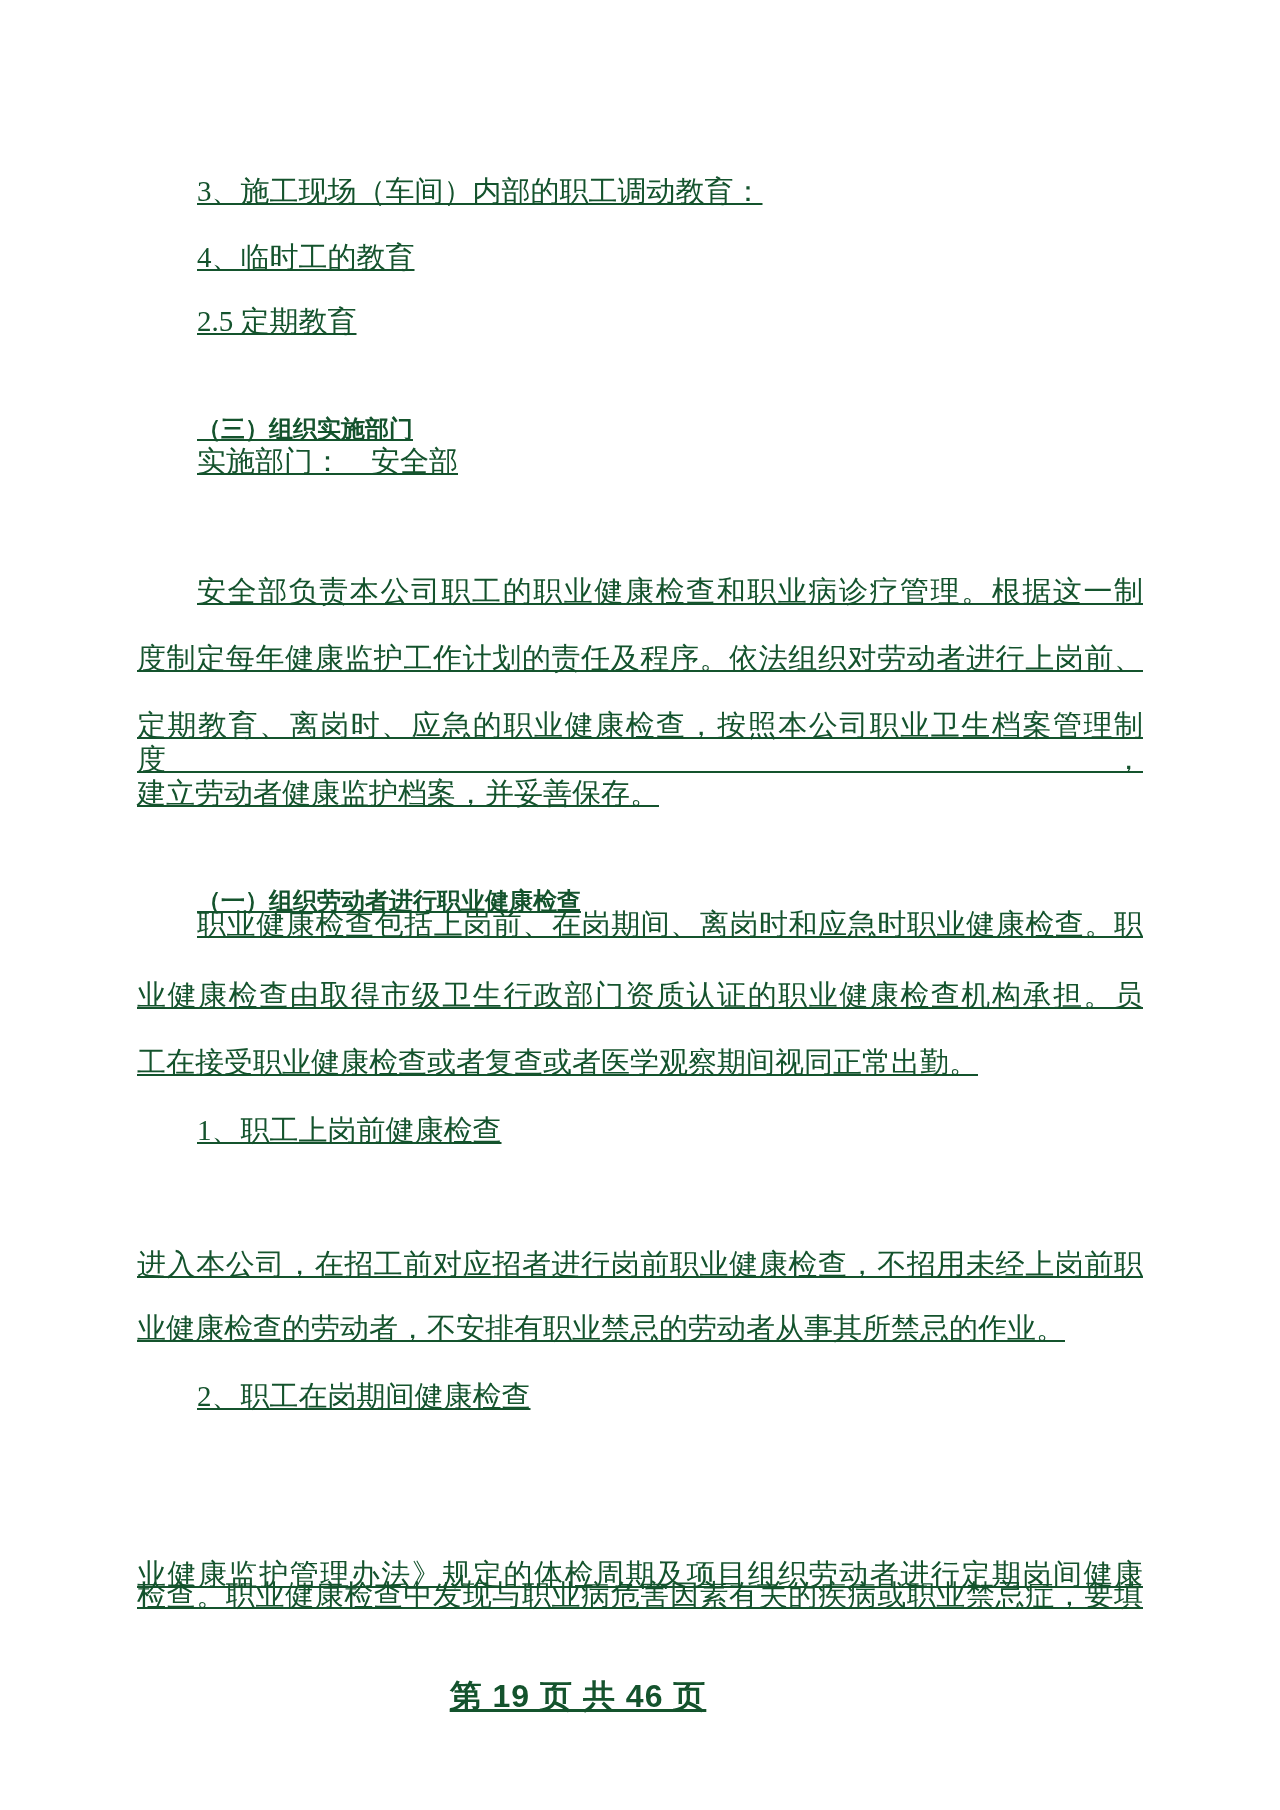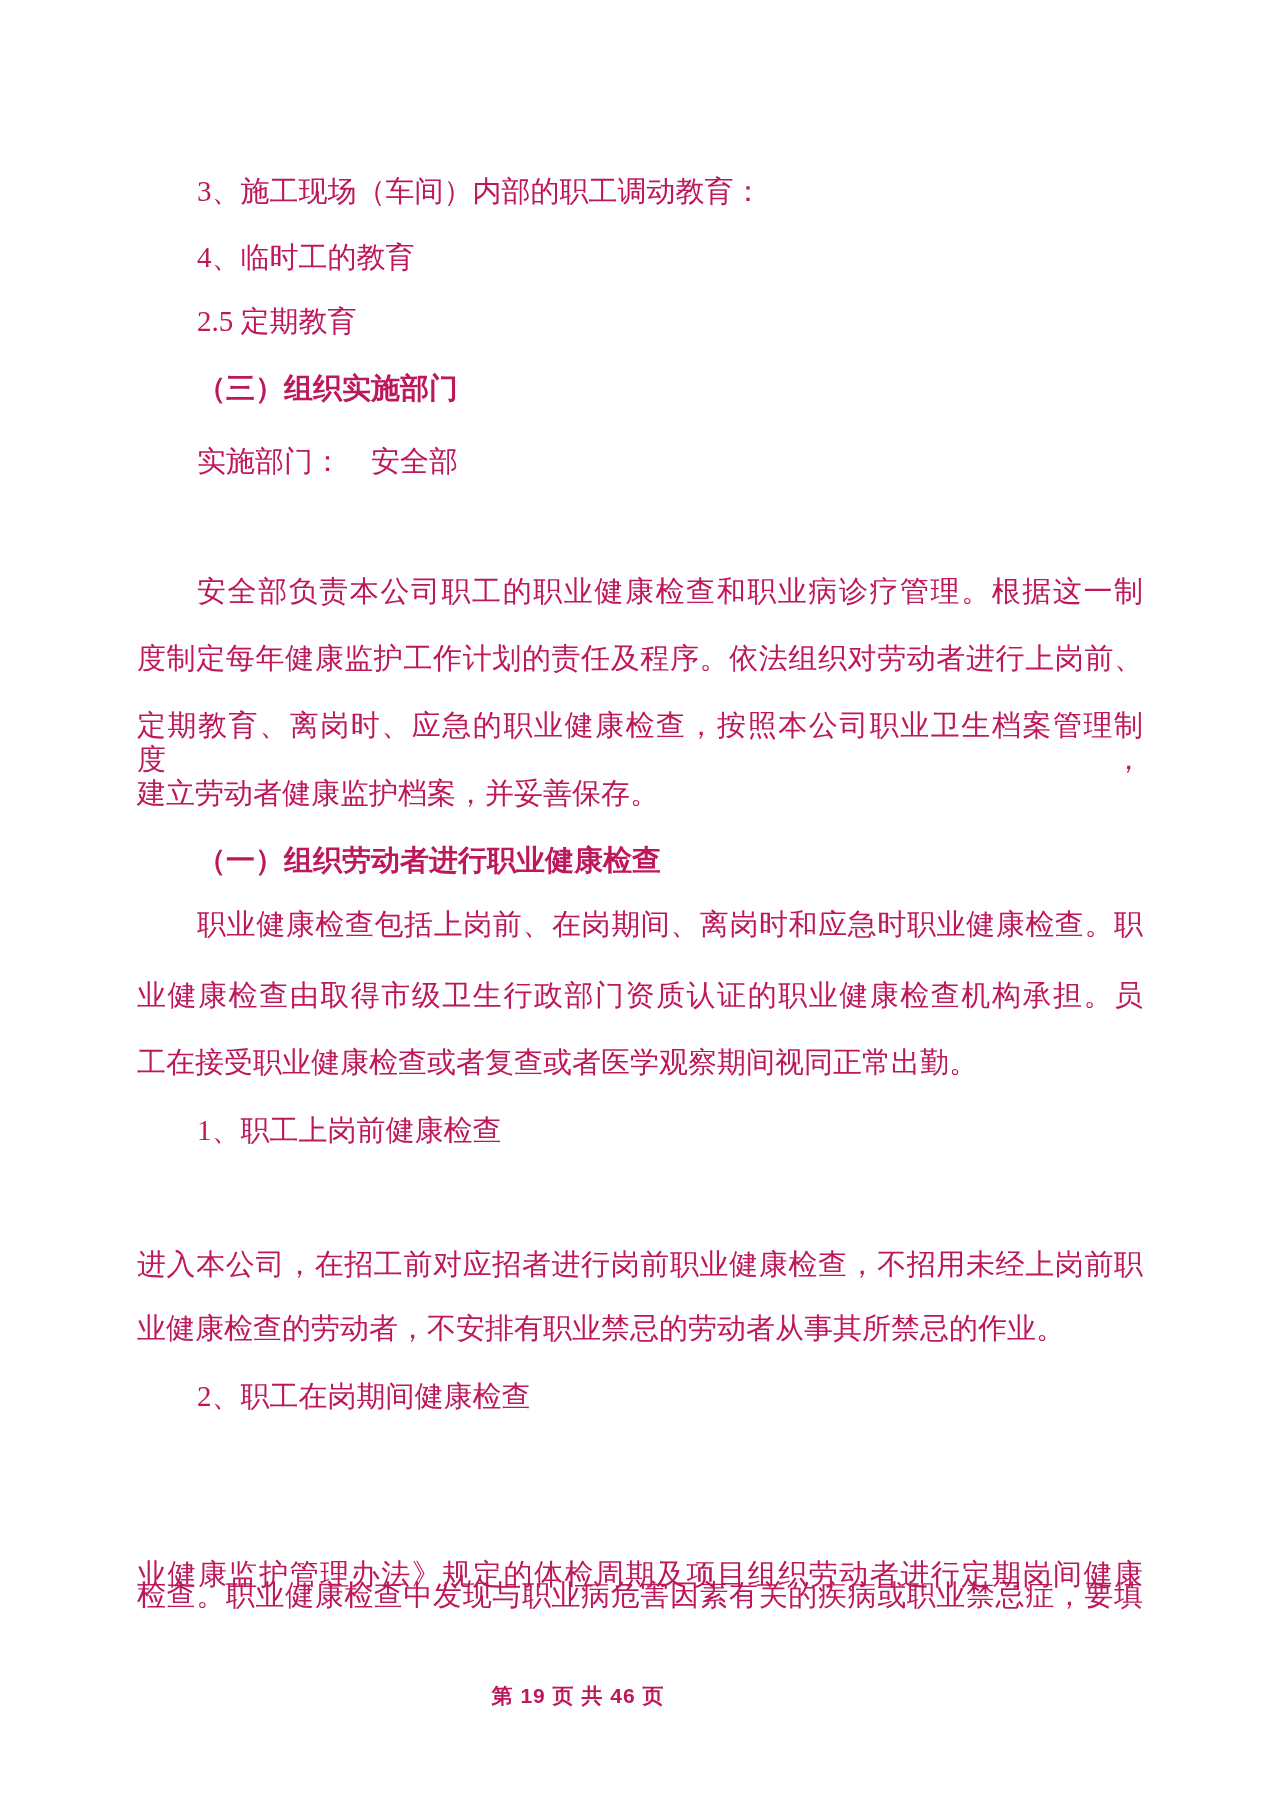--- a/index.html
+++ b/index.html
@@ -9,33 +9,35 @@
     width: 1280px;
     height: 1810px;
     background: #ffffff;
     overflow: hidden;
     color: #161616;
   }
   .line {
     position: absolute;
     line-height: 34px;
     white-space: pre;
-    color: #be185d;
+    color: #14532d;
+    text-decoration: underline;
   }
   
   .serif {
     font-family: "Liberation Serif", serif;
     font-size: 29px;
     font-weight: 400;
   }
   
   .hei {
     font-family: "Liberation Sans", sans-serif;
-    font-size: 29px;
+    font-size: 24px;
     font-weight: 700;
+    margin-top: 41px;
   }
   .margin { left: 137px; }            
   .ind { left: 197px; }               
   .fill {
     left: 137px;
     width: 1006px;
     white-space: normal;
     text-align: justify;
     text-align-last: justify;
     text-justify: inter-character;
@@ -49,21 +51,21 @@
     font-size: 34px;
     font-weight: 700;
     line-height: 40px;
     white-space: pre;
   }
   .footer {
     left: 0;
     width: 1156px;
     text-align: center;
     font-family: "Liberation Sans", sans-serif;
-    font-size: 21px;
+    font-size: 32px;
     font-weight: 700;
     letter-spacing: 1px;
     white-space: pre;
   }
 </style>
 </head>
 <body>
 
 <div class="page">
 

